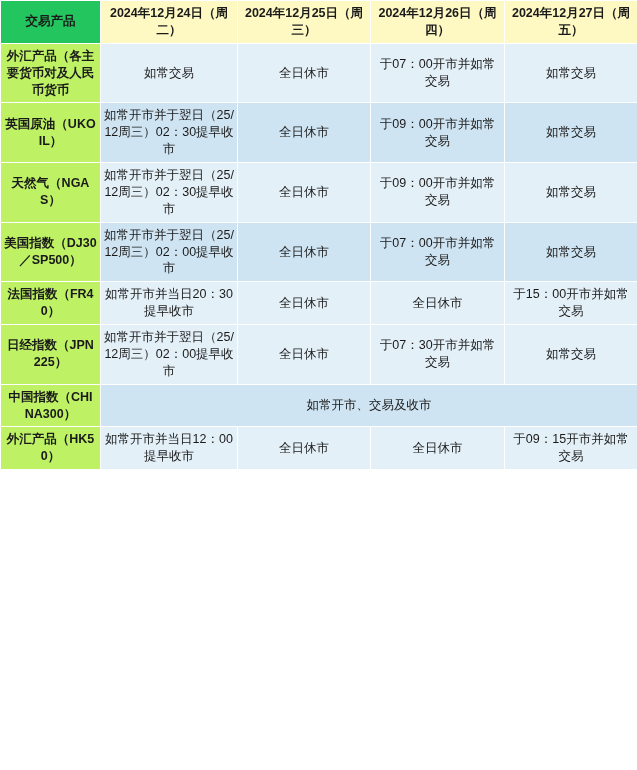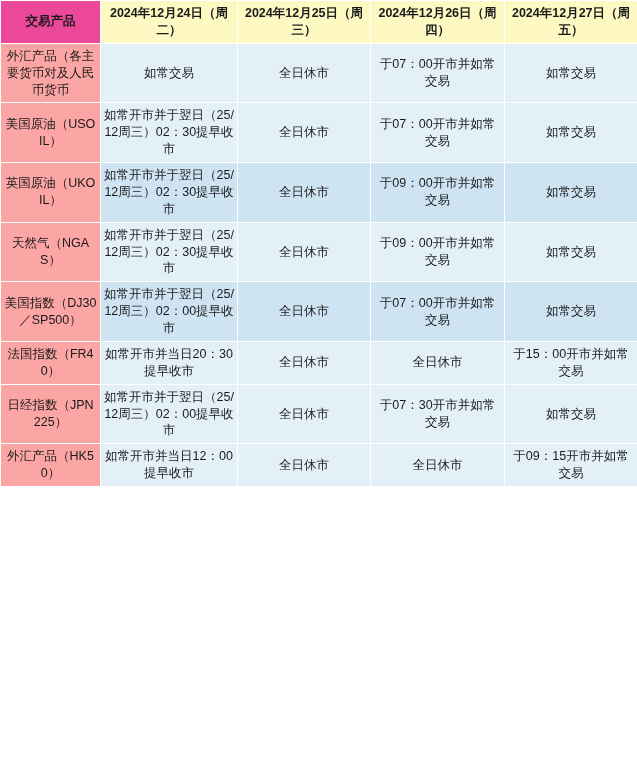--- a/index.html
+++ b/index.html
@@ -28,25 +28,25 @@
     padding: 4px 3px;
     word-break: break-all;
   }
   thead td {
     background: #fef9c3;
     font-weight: bold;
     font-size: 13px;
     padding: 6px 4px;
   }
   thead td.hdr-product {
-    background: #ec4899;
+    background: #22c55e;
   }
   tbody td.col-product {
-    background: #fca5a5;
-    font-weight: normal;
+    background: #bef264;
+    font-weight: bold;
     font-size: 12.5px;
   }
   tbody tr.row-odd td.col-val {
     background: #e4f0f8;
   }
   tbody tr.row-even td.col-val {
     background: #cfe4f2;
   }
   tbody td.span-all {
     background: #cfe4f2;
@@ -78,27 +78,20 @@
     </tr>
   </thead>
   <tbody>
     <tr class="row-odd">
       <td class="col-product">外汇产品（各主要货币对及人民币货币</td>
       <td class="col-val">如常交易</td>
       <td class="col-val">全日休市</td>
       <td class="col-val">于07：00开市并如常交易</td>
       <td class="col-val">如常交易</td>
     </tr>
-    <tr class="row-odd">
-      <td class="col-product">美国原油（USOIL）</td>
-      <td class="col-val">如常开市并于翌日（25/12周三）02：30提早收市</td>
-      <td class="col-val">全日休市</td>
-      <td class="col-val">于07：00开市并如常交易</td>
-      <td class="col-val">如常交易</td>
-    </tr>
     <tr class="row-even">
       <td class="col-product">英国原油（UKOIL）</td>
       <td class="col-val">如常开市并于翌日（25/12周三）02：30提早收市</td>
       <td class="col-val">全日休市</td>
       <td class="col-val">于09：00开市并如常交易</td>
       <td class="col-val">如常交易</td>
     </tr>
     <tr class="row-odd">
       <td class="col-product">天然气（NGAS）</td>
       <td class="col-val">如常开市并于翌日（25/12周三）02：30提早收市</td>
@@ -120,20 +113,24 @@
       <td class="col-val">全日休市</td>
       <td class="col-val">于15：00开市并如常交易</td>
     </tr>
     <tr class="row-odd">
       <td class="col-product">日经指数（JPN225）</td>
       <td class="col-val">如常开市并于翌日（25/12周三）02：00提早收市</td>
       <td class="col-val">全日休市</td>
       <td class="col-val">于07：30开市并如常交易</td>
       <td class="col-val">如常交易</td>
     </tr>
+    <tr class="row-even">
+      <td class="col-product">中国指数（CHINA300）</td>
+      <td class="span-all" colspan="4">如常开市、交易及收市</td>
+    </tr>
     <tr class="row-odd">
       <td class="col-product">外汇产品（HK50）</td>
       <td class="col-val">如常开市并当日12：00提早收市</td>
       <td class="col-val">全日休市</td>
       <td class="col-val">全日休市</td>
       <td class="col-val">于09：15开市并如常交易</td>
     </tr>
   </tbody>
 </table>
 

